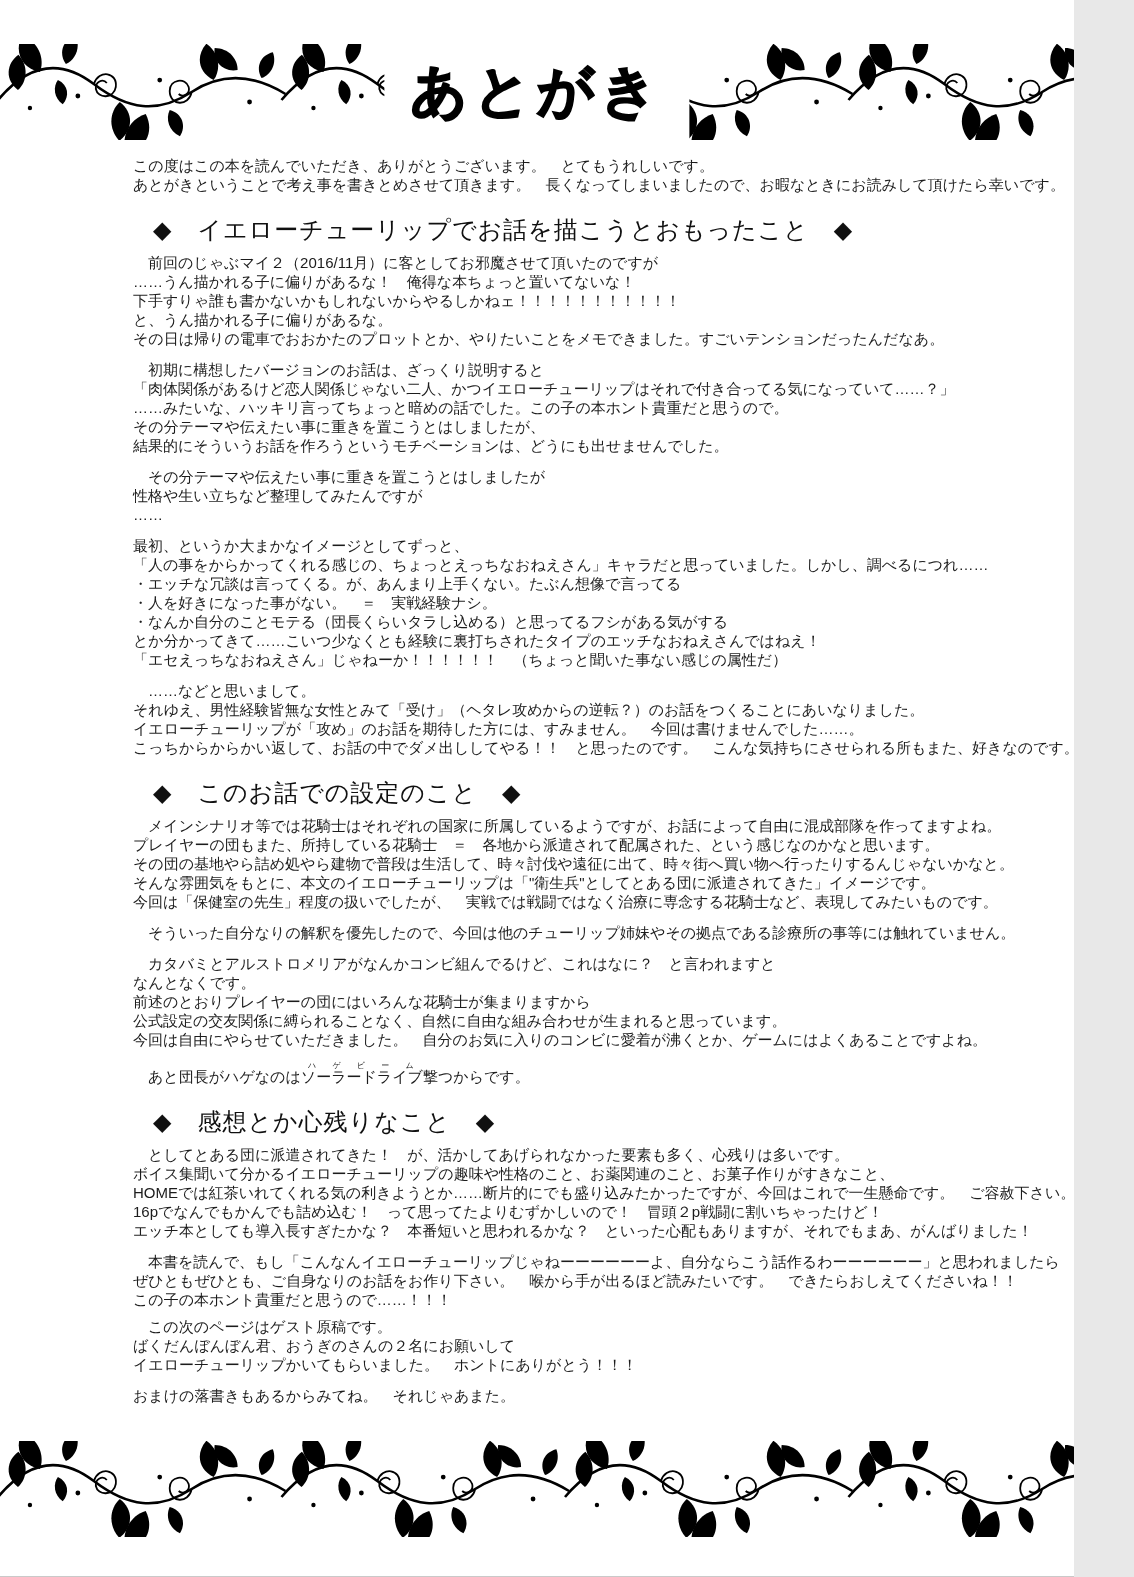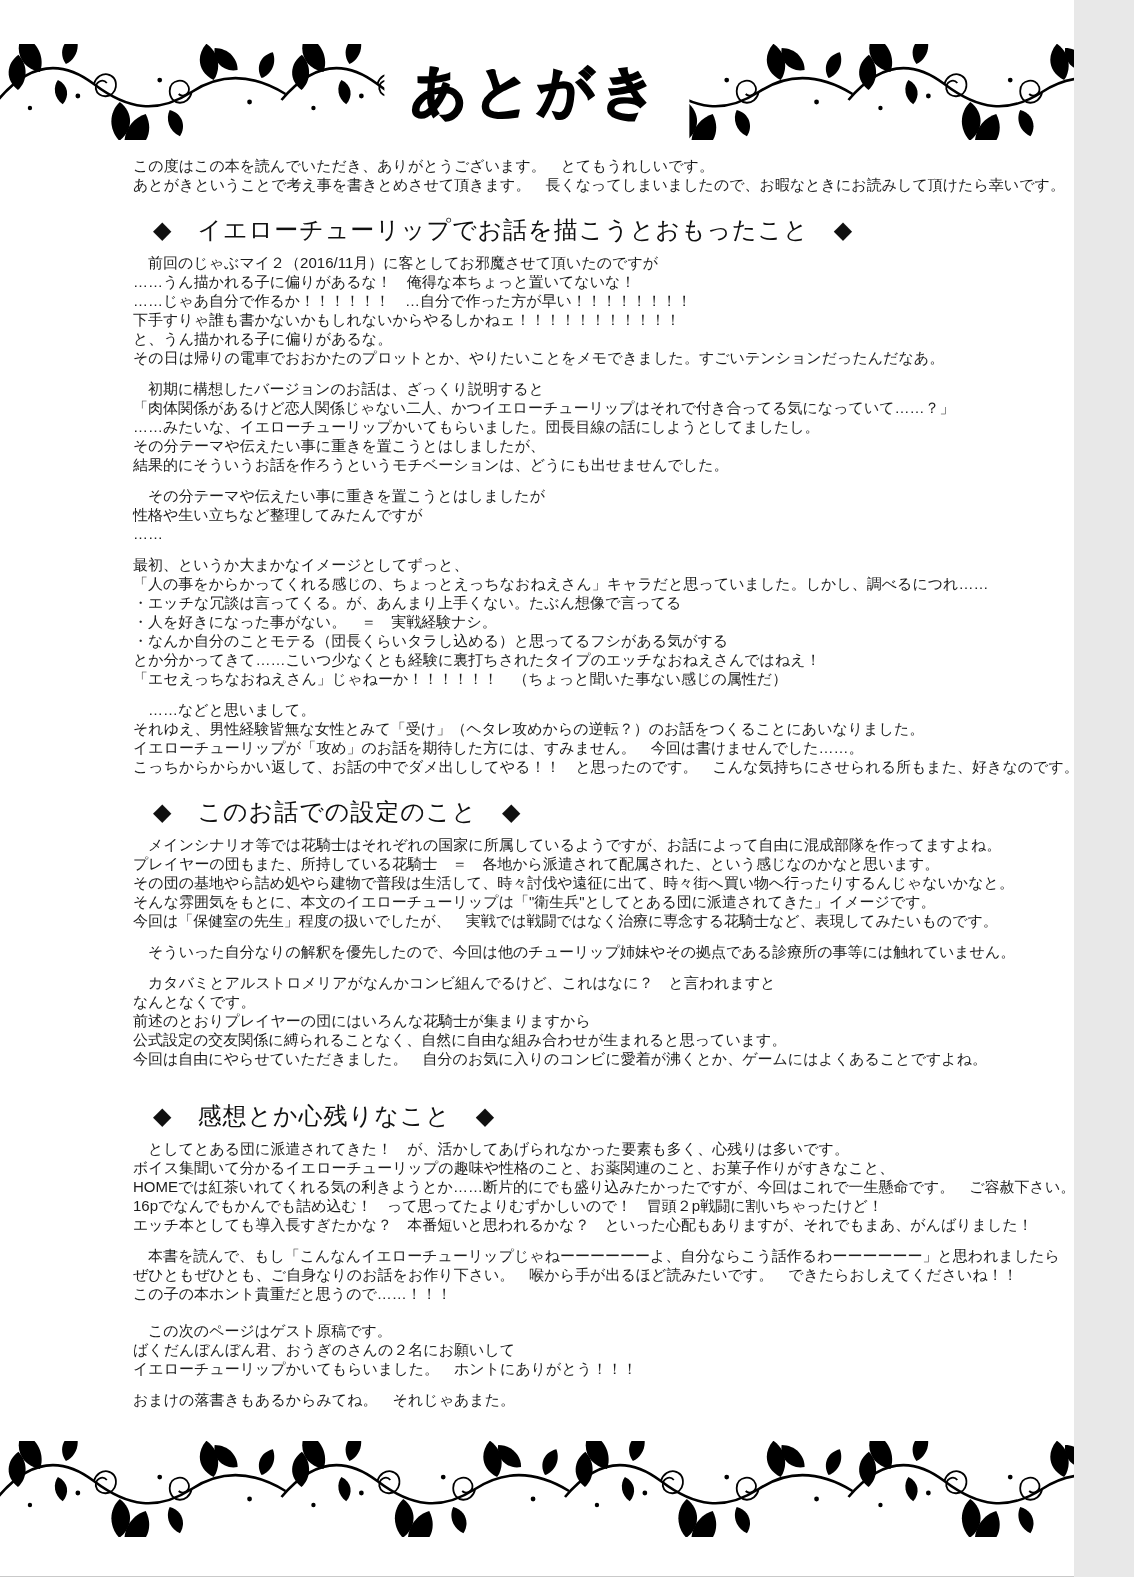--- a/index.html
+++ b/index.html
@@ -95,28 +95,27 @@
   <div class="content">
     <div>
         <div class="line">この度はこの本を読んでいただき、ありがとうございます。　とてもうれしいです。</div>
         <div class="line">あとがきということで考え事を書きとめさせて頂きます。　長くなってしまいましたので、お暇なときにお読みして頂けたら幸いです。</div>
       </div>
     <div>
         <div class="section-heading">◆　イエローチューリップでお話を描こうとおもったこと　◆</div>
         <div>
           <div class="line">　前回のじゃぶマイ２（2016/11月）に客としてお邪魔させて頂いたのですが</div>
           <div class="line">……うん描かれる子に偏りがあるな！　俺得な本ちょっと置いてないな！</div>
-          <div class="line">……じゃあ自分で作るか！！！！！！　…自分で作った方が早い！！！！！！！！</div>
           <div class="line">下手すりゃ誰も書かないかもしれないからやるしかねェ！！！！！！！！！！！</div>
           <div class="line">と、うん描かれる子に偏りがあるな。</div>
           <div class="line">その日は帰りの電車でおおかたのプロットとか、やりたいことをメモできました。すごいテンションだったんだなあ。</div>
           <div class="line blank"></div>
           <div class="line">　初期に構想したバージョンのお話は、ざっくり説明すると</div>
           <div class="line">「肉体関係があるけど恋人関係じゃない二人、かつイエローチューリップはそれで付き合ってる気になっていて……？」</div>
-          <div class="line">……みたいな、イエローチューリップかいてもらいました。団長目線の話にしようとしてましたし。</div>
+          <div class="line">……みたいな、ハッキリ言ってちょっと暗めの話でした。この子の本ホント貴重だと思うので。</div>
           <div class="line">その分テーマや伝えたい事に重きを置こうとはしましたが、</div>
           <div class="line">結果的にそういうお話を作ろうというモチベーションは、どうにも出せませんでした。</div>
           <div class="line blank"></div>
           <div class="line">　その分テーマや伝えたい事に重きを置こうとはしましたが</div>
           <div class="line">性格や生い立ちなど整理してみたんですが</div>
           <div class="line">……</div>
           <div class="line blank"></div>
           <div class="line">最初、というか大まかなイメージとしてずっと、</div>
           <div class="line">「人の事をからかってくれる感じの、ちょっとえっちなおねえさん」キャラだと思っていました。しかし、調べるにつれ……</div>
           <div class="line">・エッチな冗談は言ってくる。が、あんまり上手くない。たぶん想像で言ってる</div>
@@ -139,35 +138,36 @@
           <div class="line">今回は「保健室の先生」程度の扱いでしたが、　実戦では戦闘ではなく治療に専念する花騎士など、表現してみたいものです。</div>
           <div class="line blank"></div>
           <div class="line">　そういった自分なりの解釈を優先したので、今回は他のチューリップ姉妹やその拠点である診療所の事等には触れていません。</div>
           <div class="line blank"></div>
           <div class="line">　カタバミとアルストロメリアがなんかコンビ組んでるけど、これはなに？　と言われますと</div>
           <div class="line">なんとなくです。</div>
           <div class="line">前述のとおりプレイヤーの団にはいろんな花騎士が集まりますから</div>
           <div class="line">公式設定の交友関係に縛られることなく、自然に自由な組み合わせが生まれると思っています。</div>
           <div class="line">今回は自由にやらせていただきました。　自分のお気に入りのコンビに愛着が沸くとか、ゲームにはよくあることですよね。</div>
           <div class="line blank"></div>
+          <div class="line">　あと団長がハゲなのは<ruby>ソーラードライブ<rt>ハゲビーム</rt></ruby>撃つからです。</div>
         </div>
         <div class="section-heading">◆　感想とか心残りなこと　◆</div>
         <div>
           <div class="line">　としてとある団に派遣されてきた！　が、活かしてあげられなかった要素も多く、心残りは多いです。</div>
           <div class="line">ボイス集聞いて分かるイエローチューリップの趣味や性格のこと、お薬関連のこと、お菓子作りがすきなこと、</div>
           <div class="line">HOMEでは紅茶いれてくれる気の利きようとか……断片的にでも盛り込みたかったですが、今回はこれで一生懸命です。　ご容赦下さい。</div>
           <div class="line">16pでなんでもかんでも詰め込む！　って思ってたよりむずかしいので！　冒頭２p戦闘に割いちゃったけど！</div>
           <div class="line">エッチ本としても導入長すぎたかな？　本番短いと思われるかな？　といった心配もありますが、それでもまあ、がんばりました！</div>
           <div class="line blank"></div>
           <div class="line">　本書を読んで、もし「こんなんイエローチューリップじゃねーーーーーーよ、自分ならこう話作るわーーーーーー」と思われましたら</div>
           <div class="line">ぜひともぜひとも、ご自身なりのお話をお作り下さい。　喉から手が出るほど読みたいです。　できたらおしえてくださいね！！</div>
           <div class="line">この子の本ホント貴重だと思うので……！！！</div>
         </div>
       </div>
-    <div style="margin-top:18px;">
+    <div style="margin-top:8px;">
         <div class="line">　この次のページはゲスト原稿です。</div>
         <div class="line">ばくだんぼんぼん君、おうぎのさんの２名にお願いして</div>
         <div class="line">イエローチューリップかいてもらいました。　ホントにありがとう！！！</div>
         <div class="line blank"></div>
         <div class="line">おまけの落書きもあるからみてね。　それじゃあまた。</div>
       </div>
   </div>
 
   <div class="page-number">
     <div>1</div>

